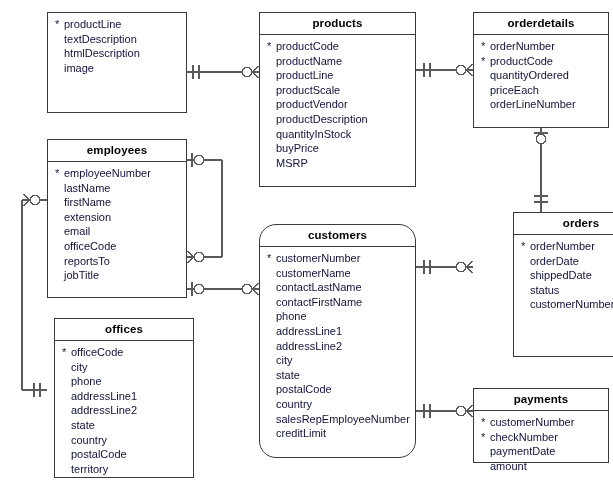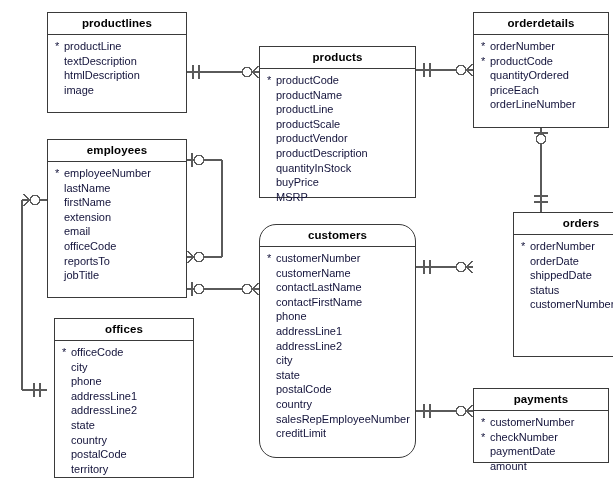--- a/index.html
+++ b/index.html
@@ -137,29 +137,28 @@
         <line x1="466" y1="411" x2="473" y2="405"></line>
         <line x1="466" y1="411" x2="473" y2="417"></line>
         <line x1="466" y1="411" x2="473" y2="411"></line>
       </g>
 
     </g>
   </svg>
 
   <div id="entities">
       <div class="entity" style="left: 47px; top: 12px; width: 140px; height: 101px;">
-        <div class="entity-title">productlines</div>
         <ul class="attr-list">
           <li class="attr pk">productLine</li>
           <li class="attr">textDescription</li>
           <li class="attr">htmlDescription</li>
           <li class="attr">image</li>
         </ul>
       </div>
-      <div class="entity" style="left: 259px; top: 12px; width: 157px; height: 152px; margin-top: 34px;">
+      <div class="entity" style="left: 259px; top: 12px; width: 157px; height: 175px;">
         <div class="entity-title">products</div>
         <ul class="attr-list">
           <li class="attr pk">productCode</li>
           <li class="attr">productName</li>
           <li class="attr">productLine</li>
           <li class="attr">productScale</li>
           <li class="attr">productVendor</li>
           <li class="attr">productDescription</li>
           <li class="attr">quantityInStock</li>
           <li class="attr">buyPrice</li>

